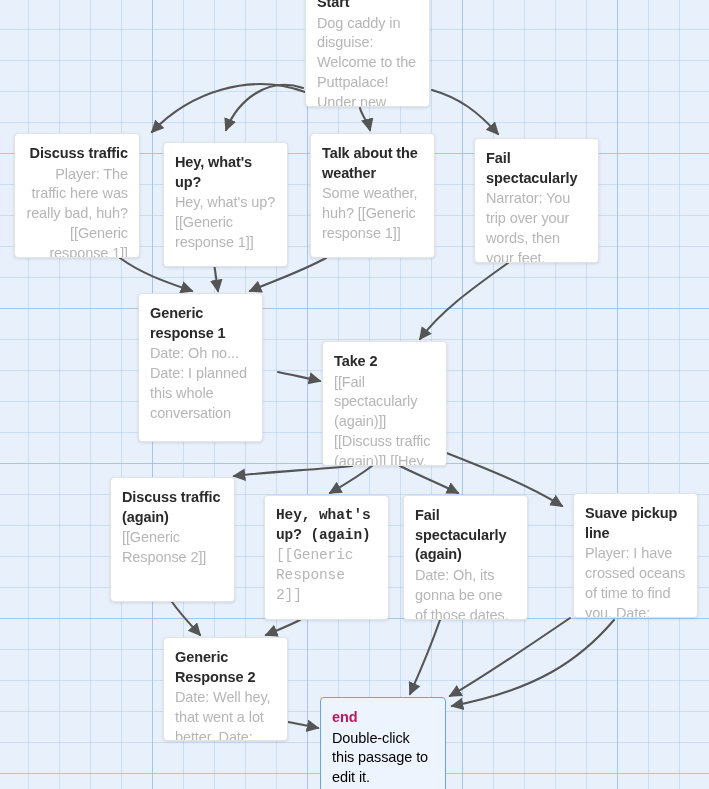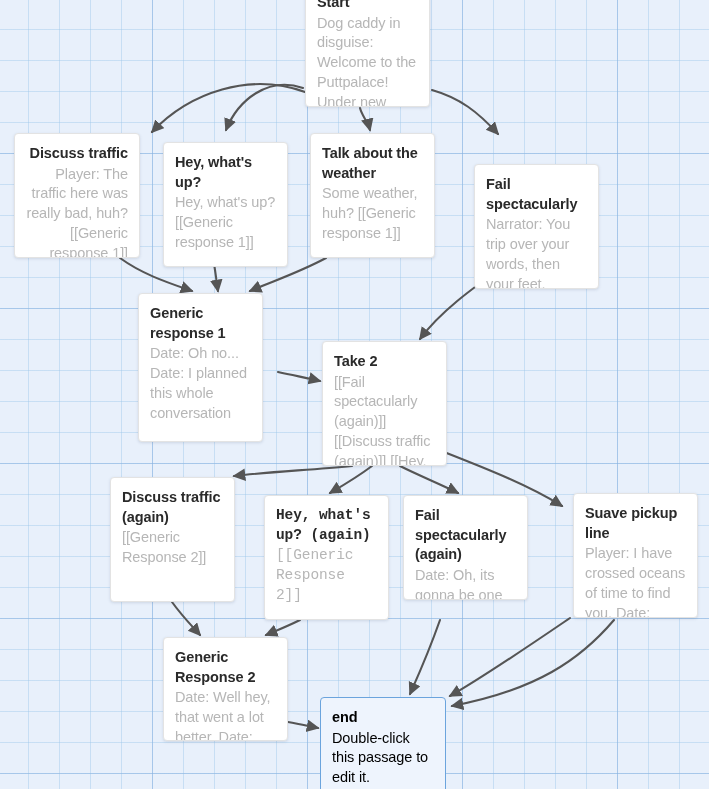--- a/index.html
+++ b/index.html
@@ -73,21 +73,21 @@
   }
   .p-excerpt {
     font-size: 14.5px;
     font-weight: normal;
     color: #b6b6b6;
     line-height: 1.36;
     letter-spacing: -0.1px;
     margin: 0;
     word-wrap: break-word;
   }
-  .passage.selected .p-title { color: #000000; }
+  .passage.selected .p-title { color: #be185d; }
   .passage.selected .p-excerpt { color: #000000; }
 </style>
 </head>
 <body>
 
 <div id="story-map">
 
   <svg id="link-layer" width="709" height="789" viewBox="0 0 709 789">
     <defs>
       <marker id="arrowhead" markerWidth="7" markerHeight="7" refX="5.4" refY="3" orient="auto" markerUnits="strokeWidth">
@@ -127,41 +127,41 @@
         <div class="p-excerpt">Player: The traffic here was really bad, huh? [[Generic response 1]]</div>
       </div>
       <div class="passage" style="left: 163px; top: 142px; width: 125px; height: 125px;">
         <div class="p-title">Hey, what's up?</div>
         <div class="p-excerpt">Hey, what's up? [[Generic response 1]]</div>
       </div>
       <div class="passage" style="left: 310px; top: 133px; width: 125px; height: 125px;">
         <div class="p-title">Talk about the weather</div>
         <div class="p-excerpt">Some weather, huh? [[Generic response 1]]</div>
       </div>
-      <div class="passage" style="left: 474px; top: 138px; width: 125px; height: 125px; margin-top: 26px;">
+      <div class="passage" style="left: 474px; top: 138px; width: 125px; height: 125px;">
         <div class="p-title">Fail spectacularly</div>
         <div class="p-excerpt">Narrator: You trip over your words, then your feet.</div>
       </div>
       <div class="passage" style="left: 138px; top: 293px; width: 125px; height: 149px;">
         <div class="p-title">Generic response 1</div>
         <div class="p-excerpt">Date: Oh no... Date: I planned this whole conversation</div>
       </div>
       <div class="passage" style="left: 322px; top: 341px; width: 125px; height: 125px;">
         <div class="p-title">Take 2</div>
         <div class="p-excerpt">[[Fail spectacularly (again)]] [[Discuss traffic (again)]] [[Hey,</div>
       </div>
       <div class="passage" style="left: 110px; top: 477px; width: 125px; height: 125px;">
         <div class="p-title">Discuss traffic (again)</div>
         <div class="p-excerpt">[[Generic Response 2]]</div>
       </div>
       <div class="passage" style="left: 264px; top: 495px; width: 125px; height: 125px; font-family: Liberation Mono, monospace;">
         <div class="p-title">Hey, what's up? (again)</div>
         <div class="p-excerpt">[[Generic Response 2]]</div>
       </div>
-      <div class="passage" style="left: 403px; top: 495px; width: 125px; height: 105px;">
+      <div class="passage" style="left: 403px; top: 495px; width: 125px; height: 125px;">
         <div class="p-title">Fail spectacularly (again)</div>
         <div class="p-excerpt">Date: Oh, its gonna be one of those dates,</div>
       </div>
       <div class="passage" style="left: 563px; top: 493px; width: 125px; height: 125px; margin-left: 10px;">
         <div class="p-title">Suave pickup line</div>
         <div class="p-excerpt">Player: I have crossed oceans of time to find you. Date:</div>
       </div>
       <div class="passage" style="left: 163px; top: 637px; width: 125px; height: 104px;">
         <div class="p-title">Generic Response 2</div>
         <div class="p-excerpt">Date: Well hey, that went a lot better. Date: Sorry for being</div>

